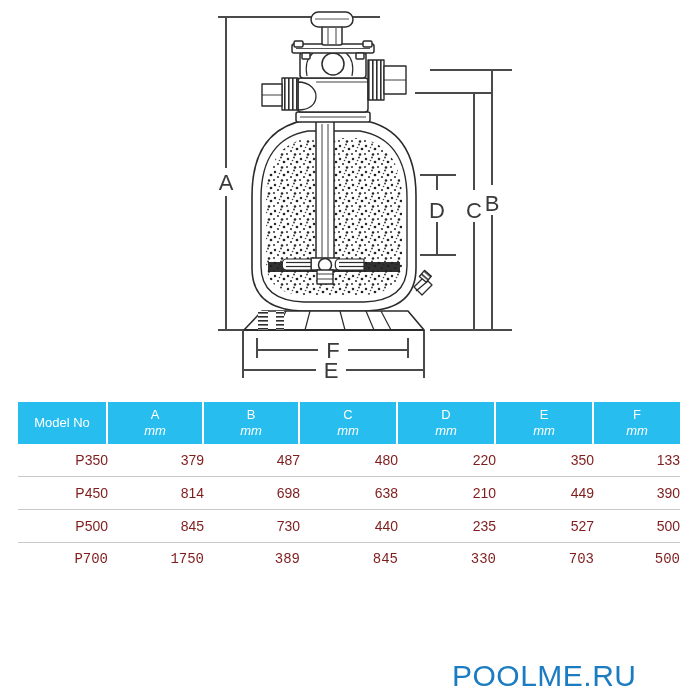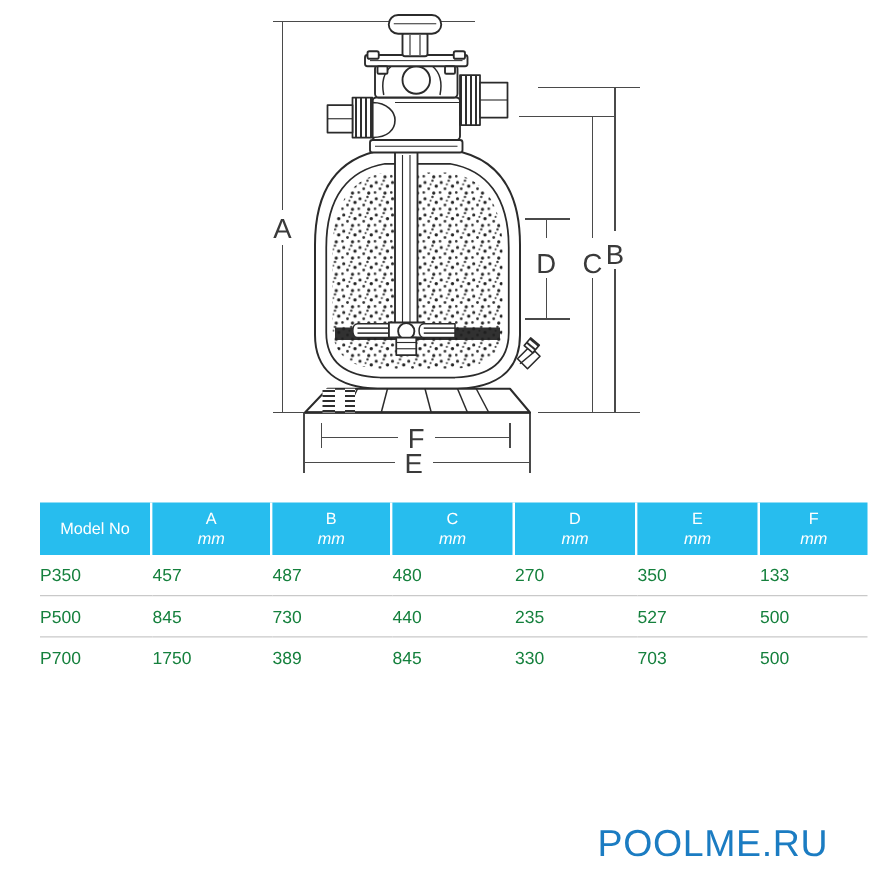--- a/index.html
+++ b/index.html
@@ -27,21 +27,21 @@
   .dim-letter {
     font-family: "Liberation Sans", sans-serif;
     font-size: 22px;
     fill: #3a3a3a;
     font-weight: 400;
   }
 
   
   #spec-table {
     position: absolute;
-    left: 32px;
+    left: 18px;
     top: 402px;
     width: 650px;
     border-collapse: separate;
     border-spacing: 0;
     table-layout: fixed;
   }
   #spec-table th {
     background: #27bdee;
     color: #ffffff;
     font-weight: 400;
@@ -54,35 +54,36 @@
     line-height: 1.25;
   }
   #spec-table th:last-child { border-right: none; }
   #spec-table th .hdr-letter { display: block; }
   #spec-table th .hdr-unit { display: block; font-style: italic; }
   #spec-table th.model-col .hdr-letter {
     font-size: 13px;
   }
   #spec-table td {
     height: 32px;
-    text-align: left;
+    text-align: right;
     vertical-align: middle;
     font-size: 14px;
-    color: #15803d;
+    color: #7f1d1d;
     border-bottom: 1px solid #c9c9c9;
     padding: 0;
   }
   #spec-table tbody tr:last-child td {
     border-bottom: none;
+    font-family: Liberation Mono, monospace;
   }
 
   
   #watermark {
     position: absolute;
-    left: 478px;
+    left: 452px;
     top: 659px;
     font-size: 30px;
     letter-spacing: 0.5px;
     color: #1b7cc2;
     font-family: "Liberation Sans", sans-serif;
     white-space: nowrap;
   }
 </style>
 </head>
 <body>
@@ -312,26 +313,35 @@
       </th>
       <th style="width:86px">
         <span class="hdr-letter">F</span>
         <span class="hdr-unit">mm</span>
       </th>
     </tr>
   </thead>
   <tbody>
     <tr>
       <td>P350</td>
-      <td>457</td>
+      <td>379</td>
       <td>487</td>
       <td>480</td>
-      <td>270</td>
+      <td>220</td>
       <td>350</td>
       <td>133</td>
+    </tr>
+    <tr>
+      <td>P450</td>
+      <td>814</td>
+      <td>698</td>
+      <td>638</td>
+      <td>210</td>
+      <td>449</td>
+      <td>390</td>
     </tr>
     <tr>
       <td>P500</td>
       <td>845</td>
       <td>730</td>
       <td>440</td>
       <td>235</td>
       <td>527</td>
       <td>500</td>
     </tr>

